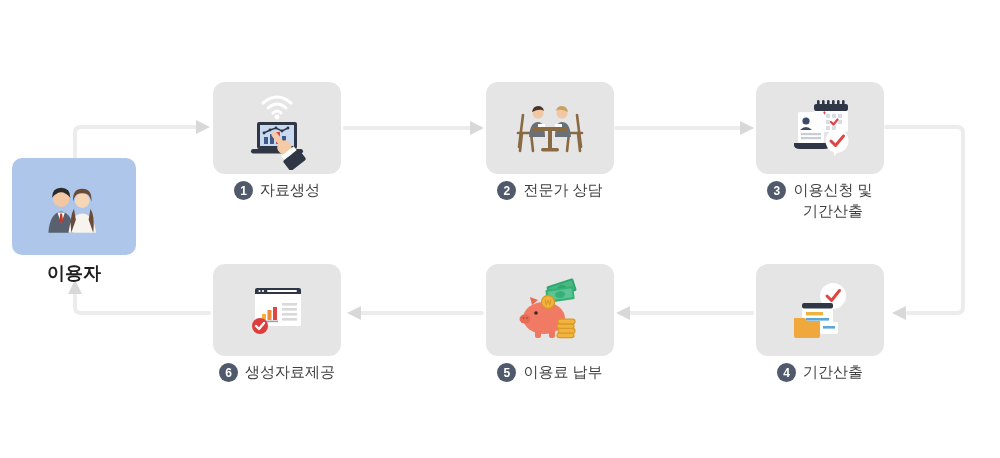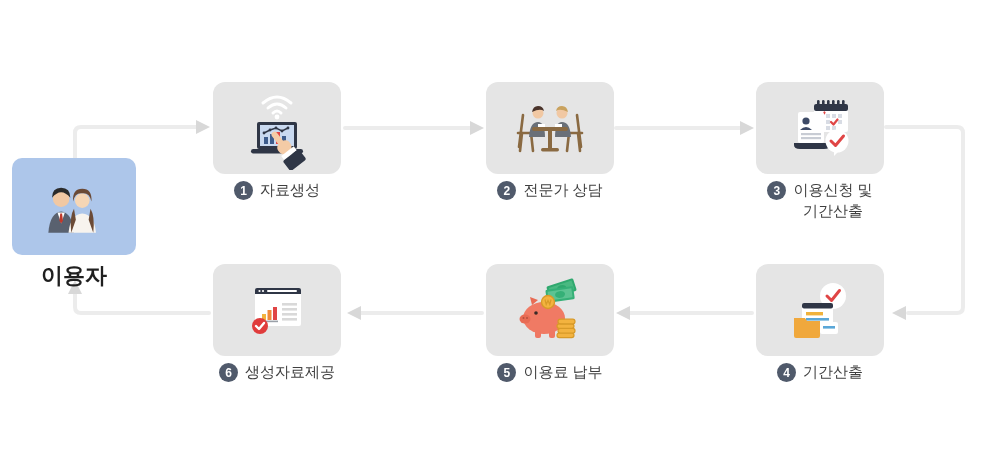--- a/index.html
+++ b/index.html
@@ -11,21 +11,21 @@
     background:#e5e5e5; border-radius:12px;
     display:flex; align-items:center; justify-content:center;
   }
   .user-box {
     position:absolute; left:12px; top:158px; width:124px; height:97px;
     background:#adc6ea; border-radius:10px;
     display:flex; align-items:center; justify-content:center;
   }
   .user-label {
     position:absolute; left:12px; top:261px; width:124px;
-    text-align:center; font-size:22px; font-weight:bold; color:#1f1f1f;
+    text-align:center; font-size:18px; font-weight:bold; color:#1f1f1f;
   }
   .step-label {
     position:absolute; display:flex; justify-content:center; align-items:center;
     gap:7px; font-size:15px; color:#3f3f3f;
   }
   .step-label.col { flex-direction:column; gap:2px; }
   .step-label .line1 { display:flex; justify-content:center; align-items:center; gap:7px; }
   .step-label .line2 { margin-left:26px; line-height:19px;font-family:Liberation Serif, serif; }
   .badge {
     width:19px; height:19px; border-radius:50%; background:#505a6b;

